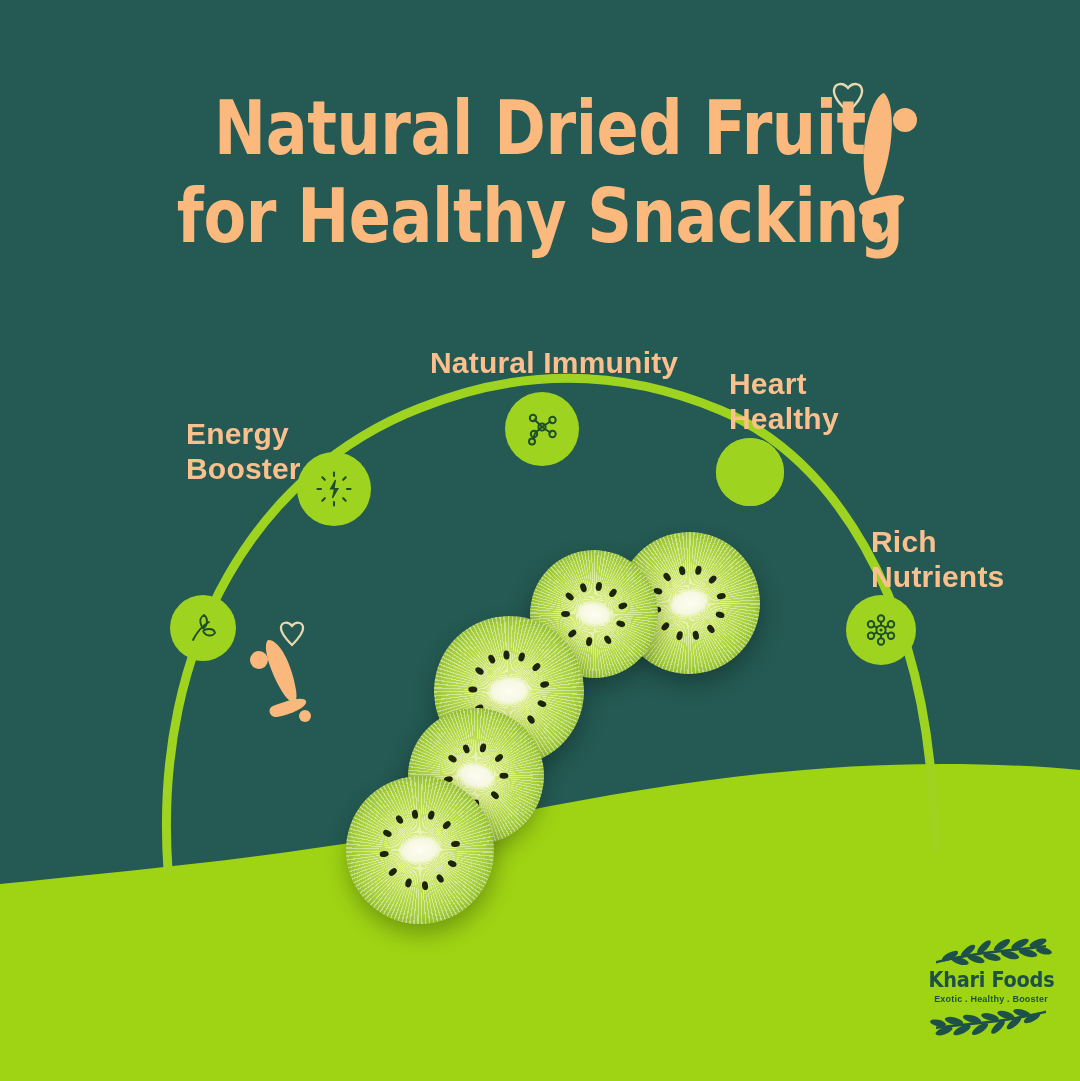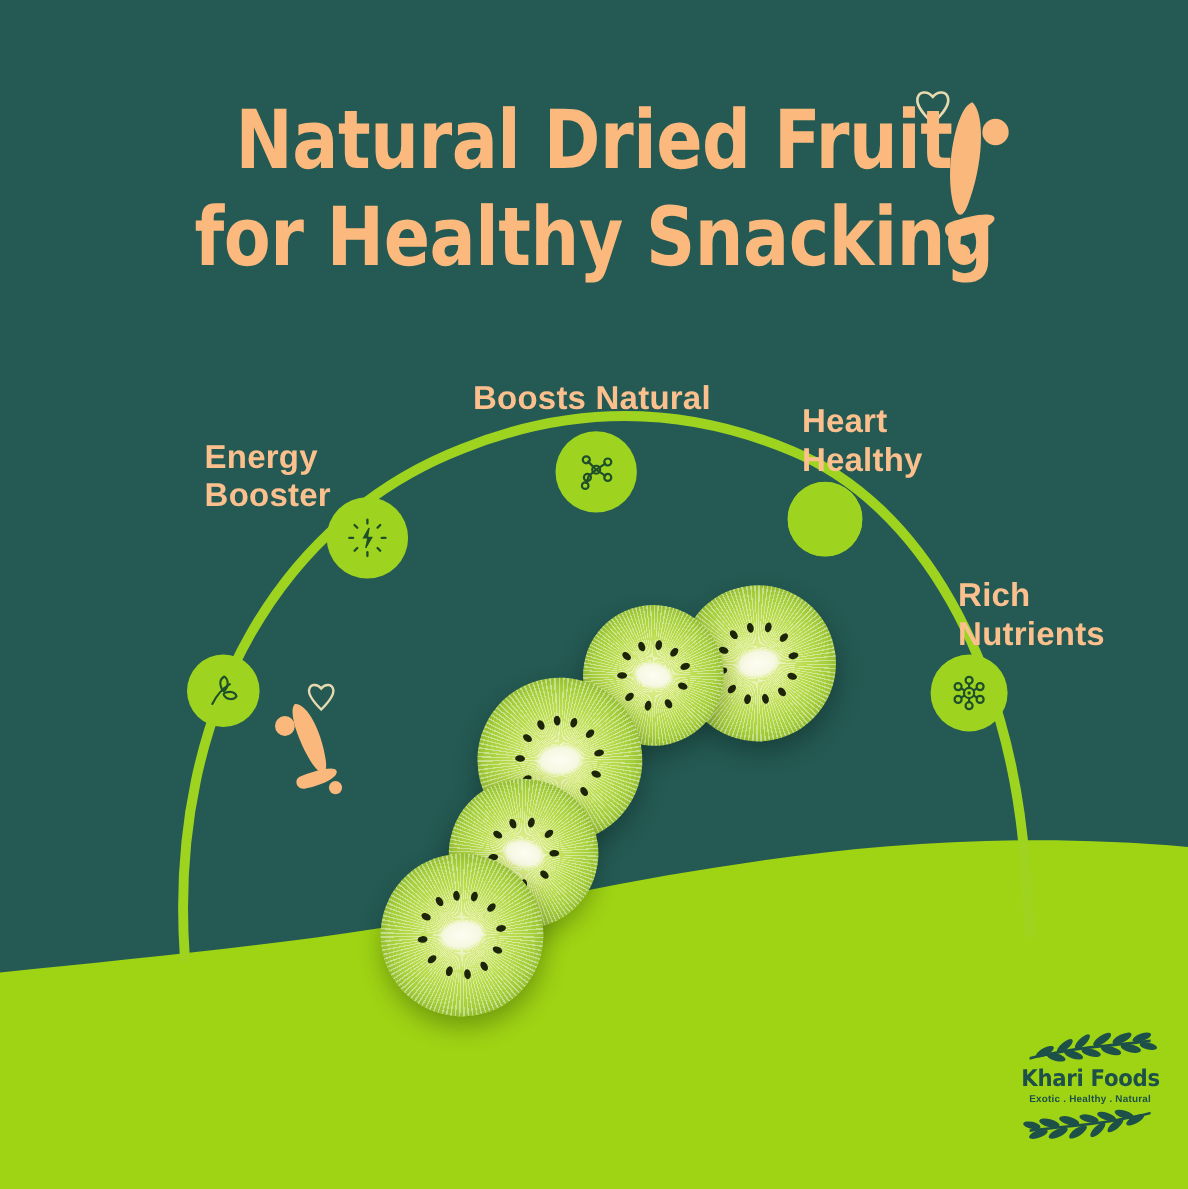--- a/index.html
+++ b/index.html
@@ -59,21 +59,21 @@
     position: absolute;
     color: #fbc08d;
     font-family: "Liberation Sans", sans-serif;
     font-weight: 700;
     font-size: 30px;
     line-height: 35px;
     white-space: pre-line;
     letter-spacing: 0.2px;
   }
   .bl-high-fiber   { left: 78px;  top: 594px; text-align: left; }
-  .bl-energy       { left: 186px; top: 398px; text-align: left; }
+  .bl-energy       { left: 186px; top: 416px; text-align: left; }
   .bl-immunity     { left: 430px; top: 345px; text-align: left; }
   .bl-heart        { left: 729px; top: 366px; text-align: left; }
   .bl-nutrients    { left: 871px; top: 524px; text-align: left; }
 
   
   .node {
     position: absolute;
     border-radius: 50%;
     background: #9ed420;
     display: flex;
@@ -203,21 +203,21 @@
     </g>
   </svg>
 
   <div class="title-block">
     <span class="title-line l1">Natural Dried Fruit</span>
     <span class="title-line l2">for Healthy Snacking</span>
   </div>
 
   <div class="benefit-label bl-energy">Energy
 Booster</div>
-  <div class="benefit-label bl-immunity">Boosts Natural</div>
+  <div class="benefit-label bl-immunity">Natural Immunity</div>
   <div class="benefit-label bl-nutrients">Rich
 Nutrients</div>
   <div class="benefit-label bl-heart">Heart
 Healthy</div>
 
   <div class="node node-fiber">
     <span>
       <svg width="36" height="36" viewBox="0 0 36 36" fill="none" stroke="#1f4f2a" stroke-width="1.9" stroke-linecap="round" stroke-linejoin="round">
         <path d="M8 30 C 12 22, 17 16, 24 12"></path>
         <path d="M17 17 C 14 11, 15 7, 19 5 C 23 8, 23 14, 19 18 C 18 18.6, 17.6 18, 17 17 Z"></path>
@@ -382,21 +382,21 @@
         <ellipse cx="72" cy="10" rx="9.5" ry="3.6" transform="rotate(-34 72 10)"></ellipse>
         <ellipse cx="80" cy="20" rx="9.5" ry="3.6" transform="rotate(16 80 20)"></ellipse>
         <ellipse cx="90" cy="9" rx="9.5" ry="3.6" transform="rotate(-26 90 9)"></ellipse>
         <ellipse cx="98" cy="18" rx="9.5" ry="3.6" transform="rotate(14 98 18)"></ellipse>
         <ellipse cx="108" cy="8" rx="9" ry="3.4" transform="rotate(-20 108 8)"></ellipse>
         <ellipse cx="114" cy="16" rx="8" ry="3.2" transform="rotate(12 114 16)"></ellipse>
       </g>
     </svg>
 
     <div class="logo-name">Khari Foods</div>
-    <div class="logo-tag">Exotic . Healthy . Natural</div>
+    <div class="logo-tag">Exotic . Healthy . Booster</div>
 
     <svg class="logo-branch bottom" width="122" height="34" viewBox="0 0 122 34">
       <g fill="#1d5049">
         <path d="M6 26 C 22 22, 44 18, 61 16 C 78 14, 100 12, 116 10 L 116 12.4 C 100 14.4, 78 16.4, 61 18.4 C 44 20.4, 22 24.4, 6 28.4 Z"></path>
         <ellipse cx="20" cy="21" rx="9" ry="3.4" transform="rotate(-28 20 21)"></ellipse>
         <ellipse cx="30" cy="26" rx="9" ry="3.4" transform="rotate(16 30 26)"></ellipse>
         <ellipse cx="38" cy="16" rx="9" ry="3.4" transform="rotate(-40 38 16)"></ellipse>
         <ellipse cx="46" cy="24" rx="9" ry="3.4" transform="rotate(18 46 24)"></ellipse>
         <ellipse cx="54" cy="12" rx="9" ry="3.4" transform="rotate(-44 54 12)"></ellipse>
         <ellipse cx="62" cy="22" rx="9" ry="3.4" transform="rotate(14 62 22)"></ellipse>

